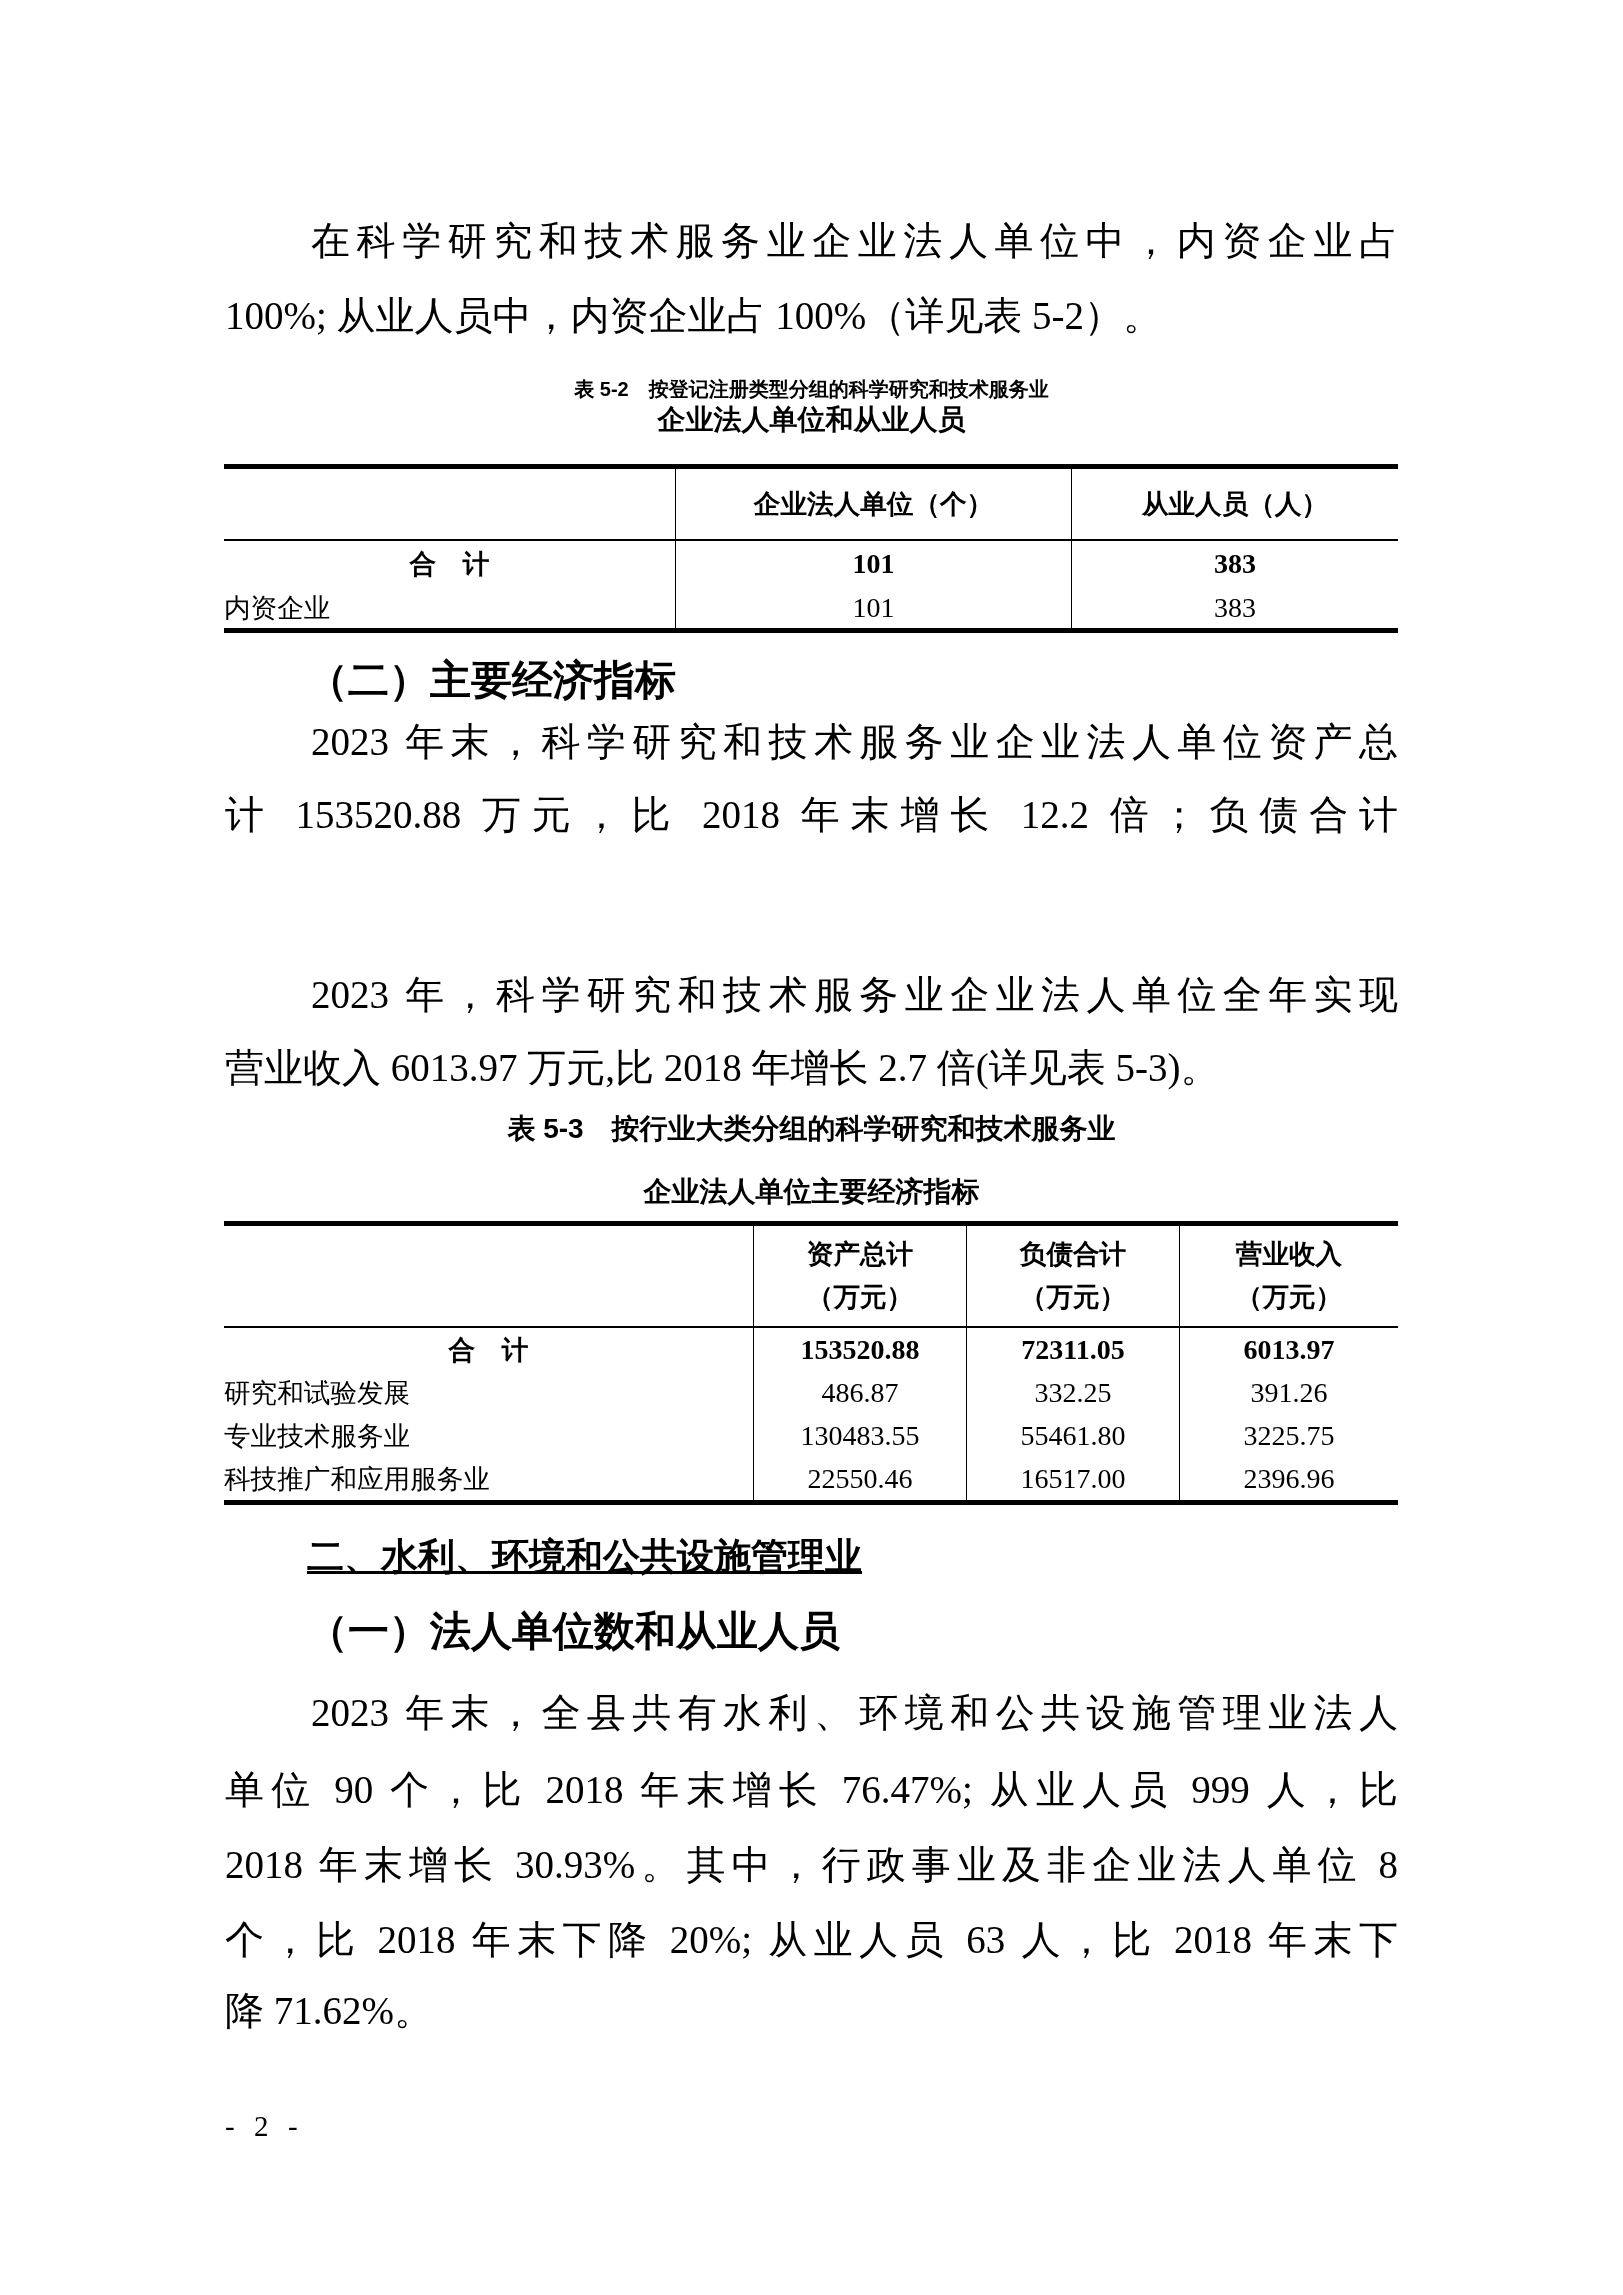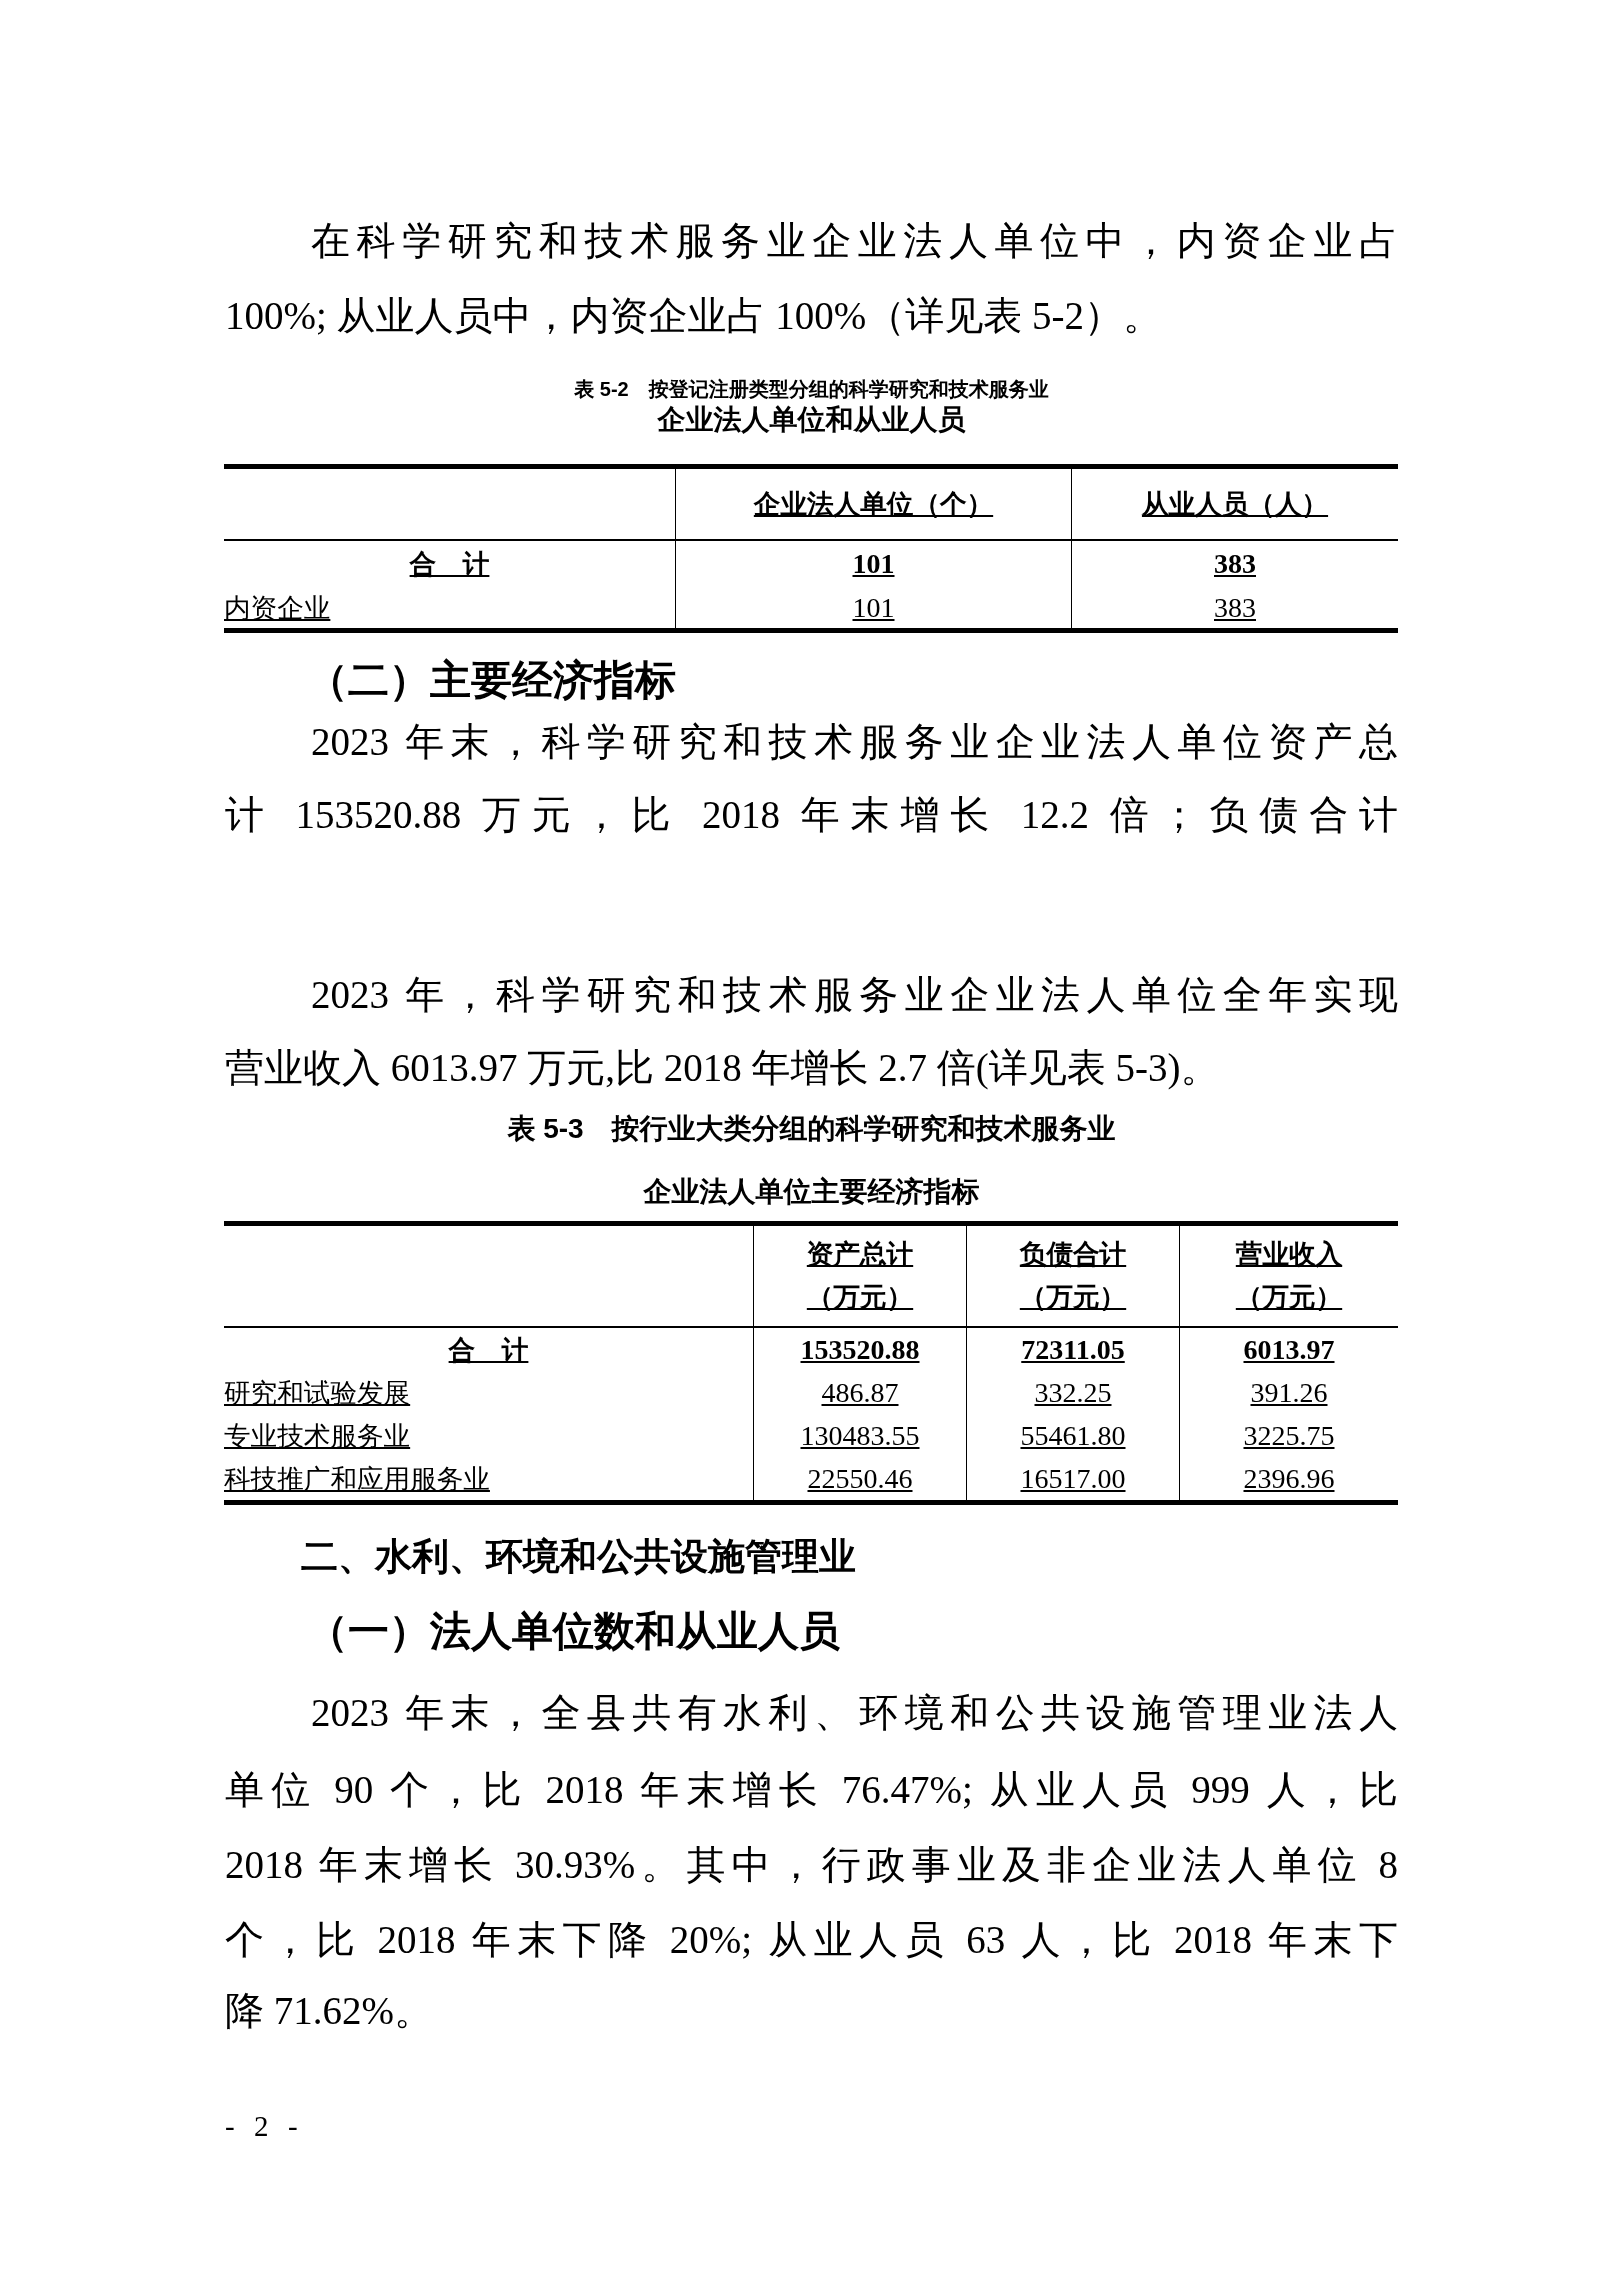--- a/index.html
+++ b/index.html
@@ -24,42 +24,43 @@
   
   .h-kai{
     position:absolute;left:225px;width:1173px;
     height:77px;line-height:77px;
     font-size:41px;font-weight:bold;
     text-indent:82px;
     font-family:"Liberation Serif","DejaVu Serif",serif;
     white-space:nowrap;
   }
   .h-hei{
-    position:absolute;left:219px;width:1173px;
+    position:absolute;left:225px;width:1173px;
     height:77px;line-height:77px;
     font-size:37px;font-weight:bold;
     text-indent:82px;
     font-family:"Liberation Sans","DejaVu Sans",sans-serif;
     white-space:nowrap;
+    text-decoration:underline;
   }
   
   .tbl-title{
     position:absolute;left:225px;width:1173px;
     text-align:center;
     font-family:"Liberation Sans","DejaVu Sans",sans-serif;
     font-weight:bold;
   }
   
   .tbl{
     position:absolute;left:224px;width:1174px;
     border-top:5.6px solid #000;
     border-bottom:5.6px solid #000;
     box-sizing:content-box;
   }
-  .trow{display:flex;width:100%;text-decoration:underline;}
+  .trow{display:flex;width:100%;}
   .trow .c{
     box-sizing:border-box;
     display:flex;align-items:center;justify-content:center;
     overflow:hidden;white-space:nowrap;
   }
   .c.vline{border-left:1.5px solid #000;}
   .thead{
     border-bottom:2.6px solid #000;
     font-family:"Liberation Sans","DejaVu Sans",sans-serif;
     font-weight:bold;font-size:26.6px;

